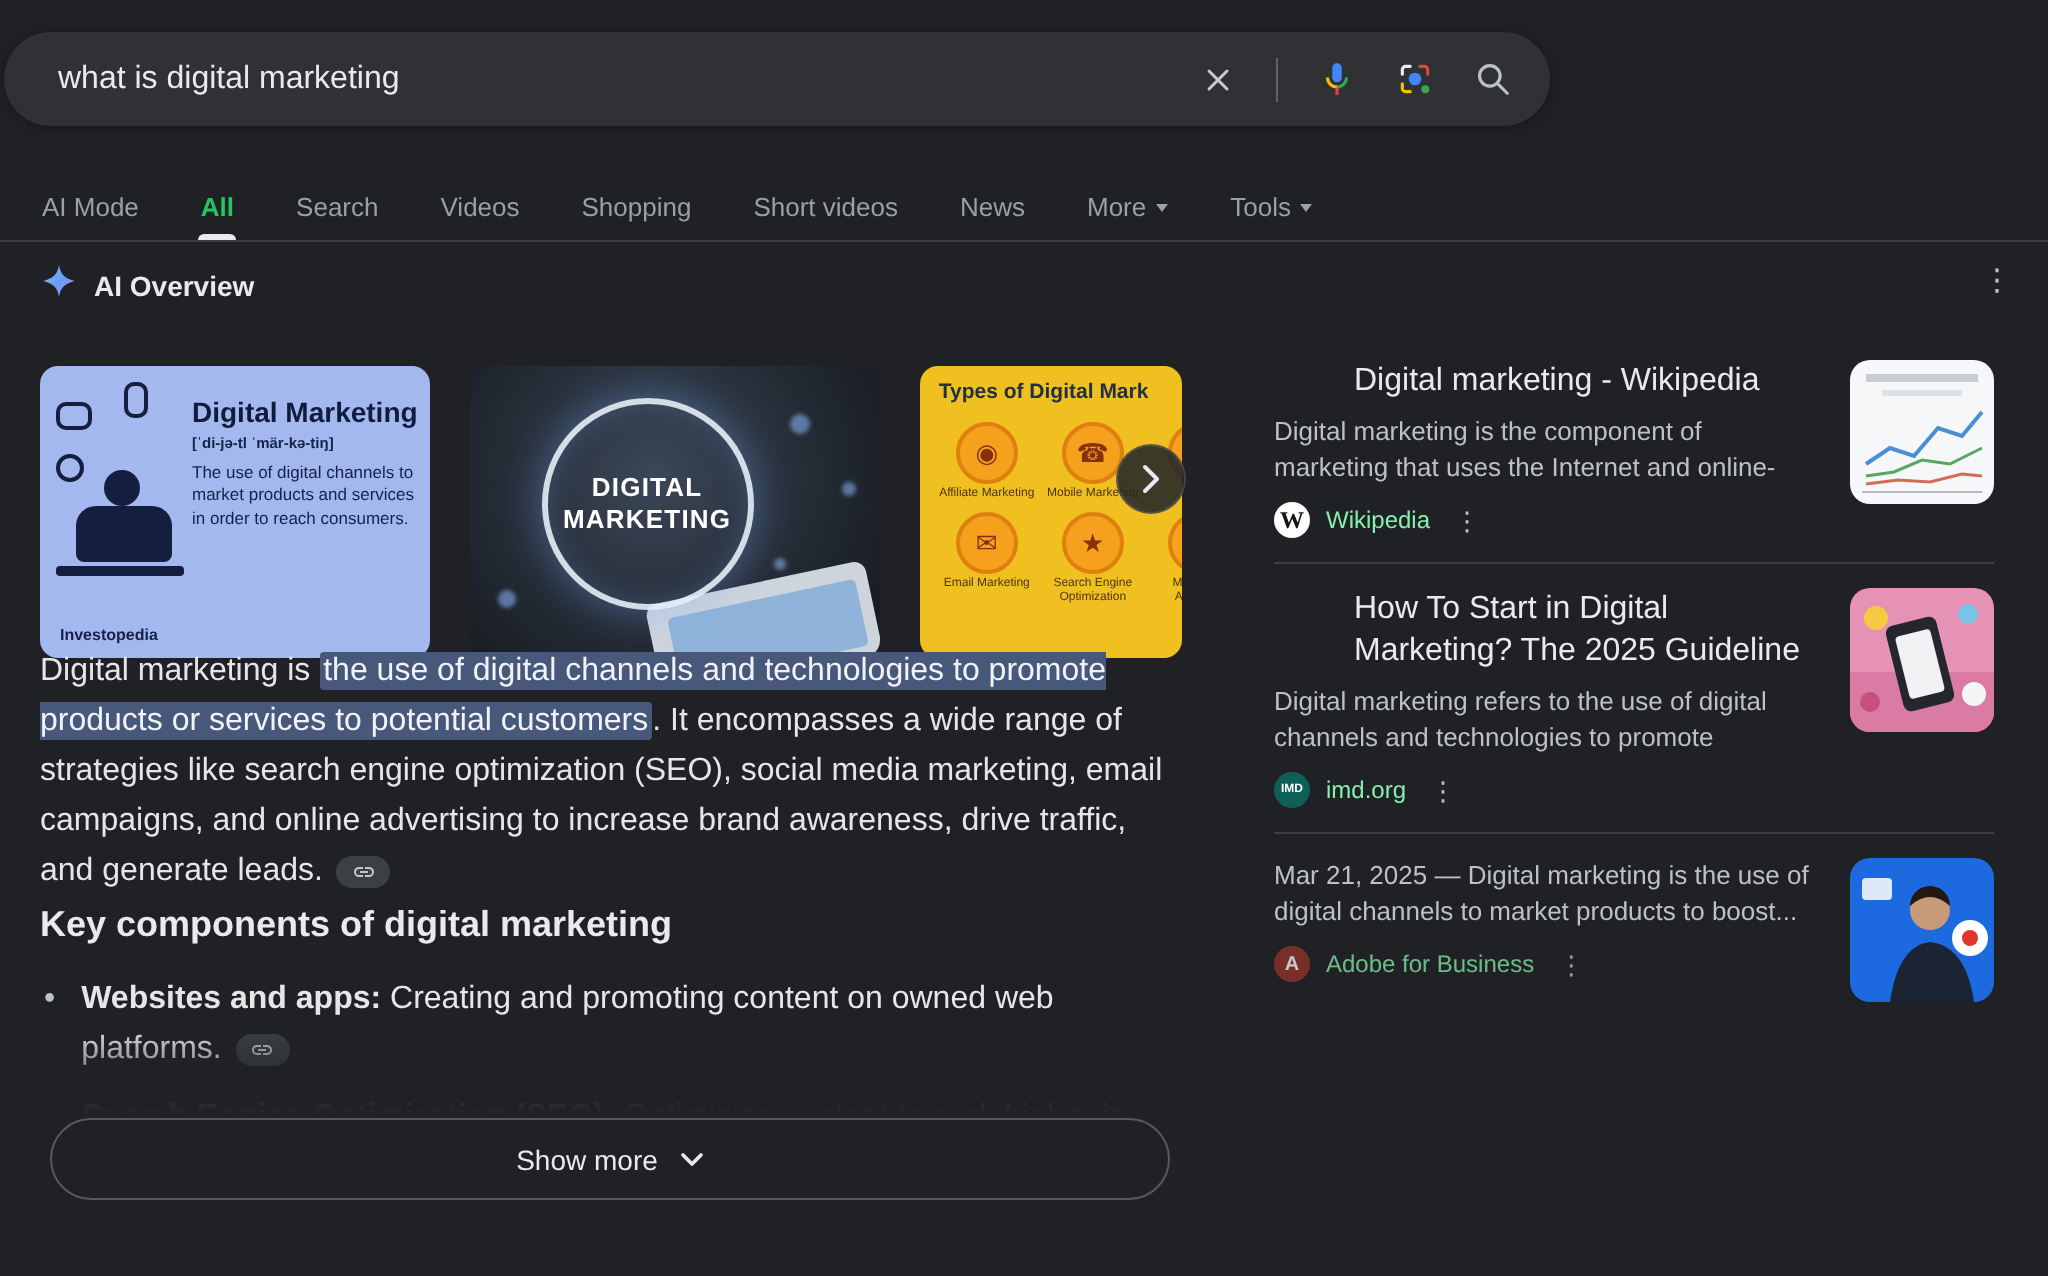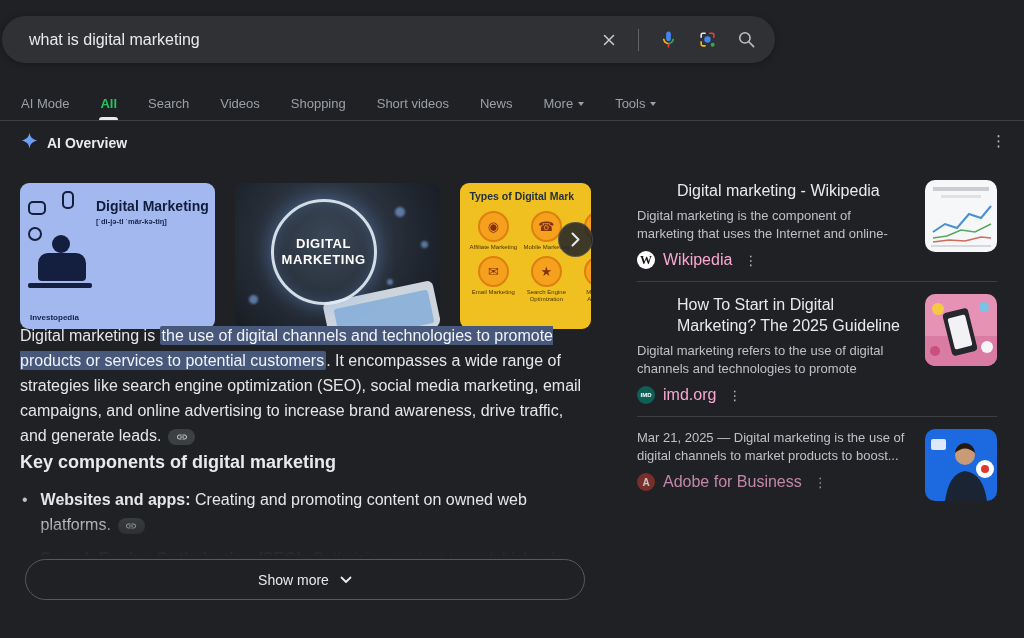--- a/index.html
+++ b/index.html
@@ -137,21 +137,21 @@
   .rcard { display:flex; gap:14px; }
   .rc-text { flex:1; min-width:0; }
   .rc-title { font-size:16px; line-height:21px; color:#e8eaed; margin-bottom:6px; cursor:pointer;margin-left:40px; }
   .rc-snippet { font-size:13px; line-height:18px; color:#bdc1c6; margin-bottom:8px; max-height:36px; overflow:hidden; }
   .rc-src { display:flex; align-items:center; gap:8px; }
   .rc-src.dim { opacity:.75; }
   .favicon { width:18px; height:18px; border-radius:50%; display:flex; align-items:center; justify-content:center; flex:none; overflow:hidden; }
   .fav-wiki { background:#fff; color:#141414; font-family:"Liberation Serif", serif; font-weight:bold; font-size:12px; }
   .fav-imd { background:#0e5f56; color:#fff; font-size:6px; font-weight:bold; }
   .fav-adobe { background:#97342b; color:#fff; font-size:10px; font-weight:bold; }
-  .rc-srcname { font-size:16px; color:#f9a8d4; }
+  .rc-srcname { font-size:12px; color:#86efac; }
   .rc-dots { margin-left:4px; font-size:13px; }
   .rc-thumb { width:72px; height:72px; border-radius:10px; flex:none; overflow:hidden; cursor:pointer; }
   .rdivider { height:1px; background:#3c4043; margin:12px 0; }
 </style>
 </head>
 <body>
 
 <div id="app">
 
   <div class="search-bar">
@@ -243,20 +243,21 @@
 
     <div class="car-img img1">
       <div class="i1-ico a"></div>
       <div class="i1-ico b"></div>
       <div class="i1-ico c"></div>
       <div class="i1-shape i1-head"></div>
       <div class="i1-shape i1-body-sh"></div>
       <div class="i1-shape i1-desk"></div>
       <div class="i1-title">Digital Marketing</div>
       <div class="i1-phon">[ˈdi-jə-tl ˈmär-kə-tiŋ]</div>
+      <div class="i1-body">The use of digital channels to market products and services in order to reach consumers.</div>
       <div class="i1-attr">Investopedia</div>
     </div>
 
     <div class="car-img img2">
       <div class="i2-dot d1"></div>
       <div class="i2-dot d2"></div>
       <div class="i2-dot d3"></div>
       <div class="i2-dot d4"></div>
       <div class="i2-tablet"></div>
       <div class="i2-screen"></div>

